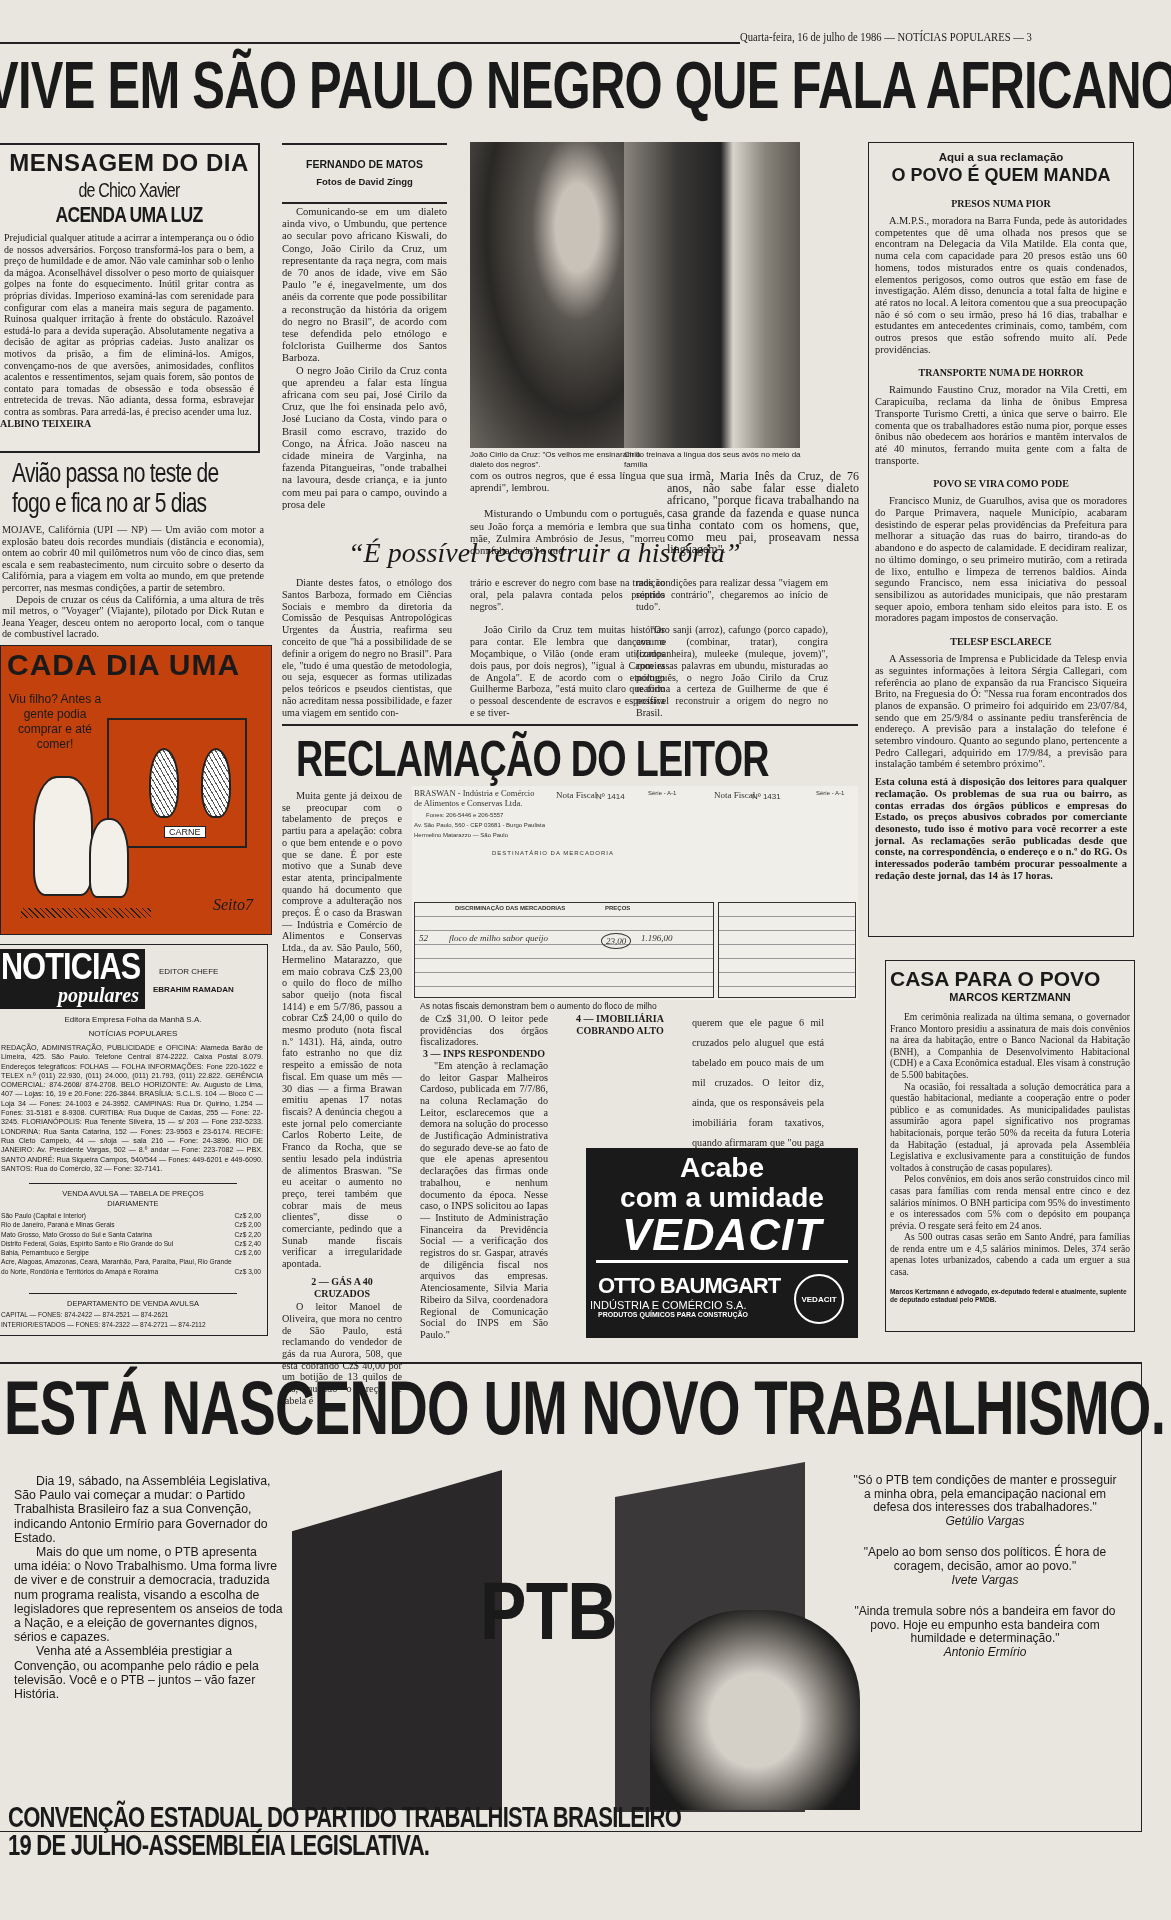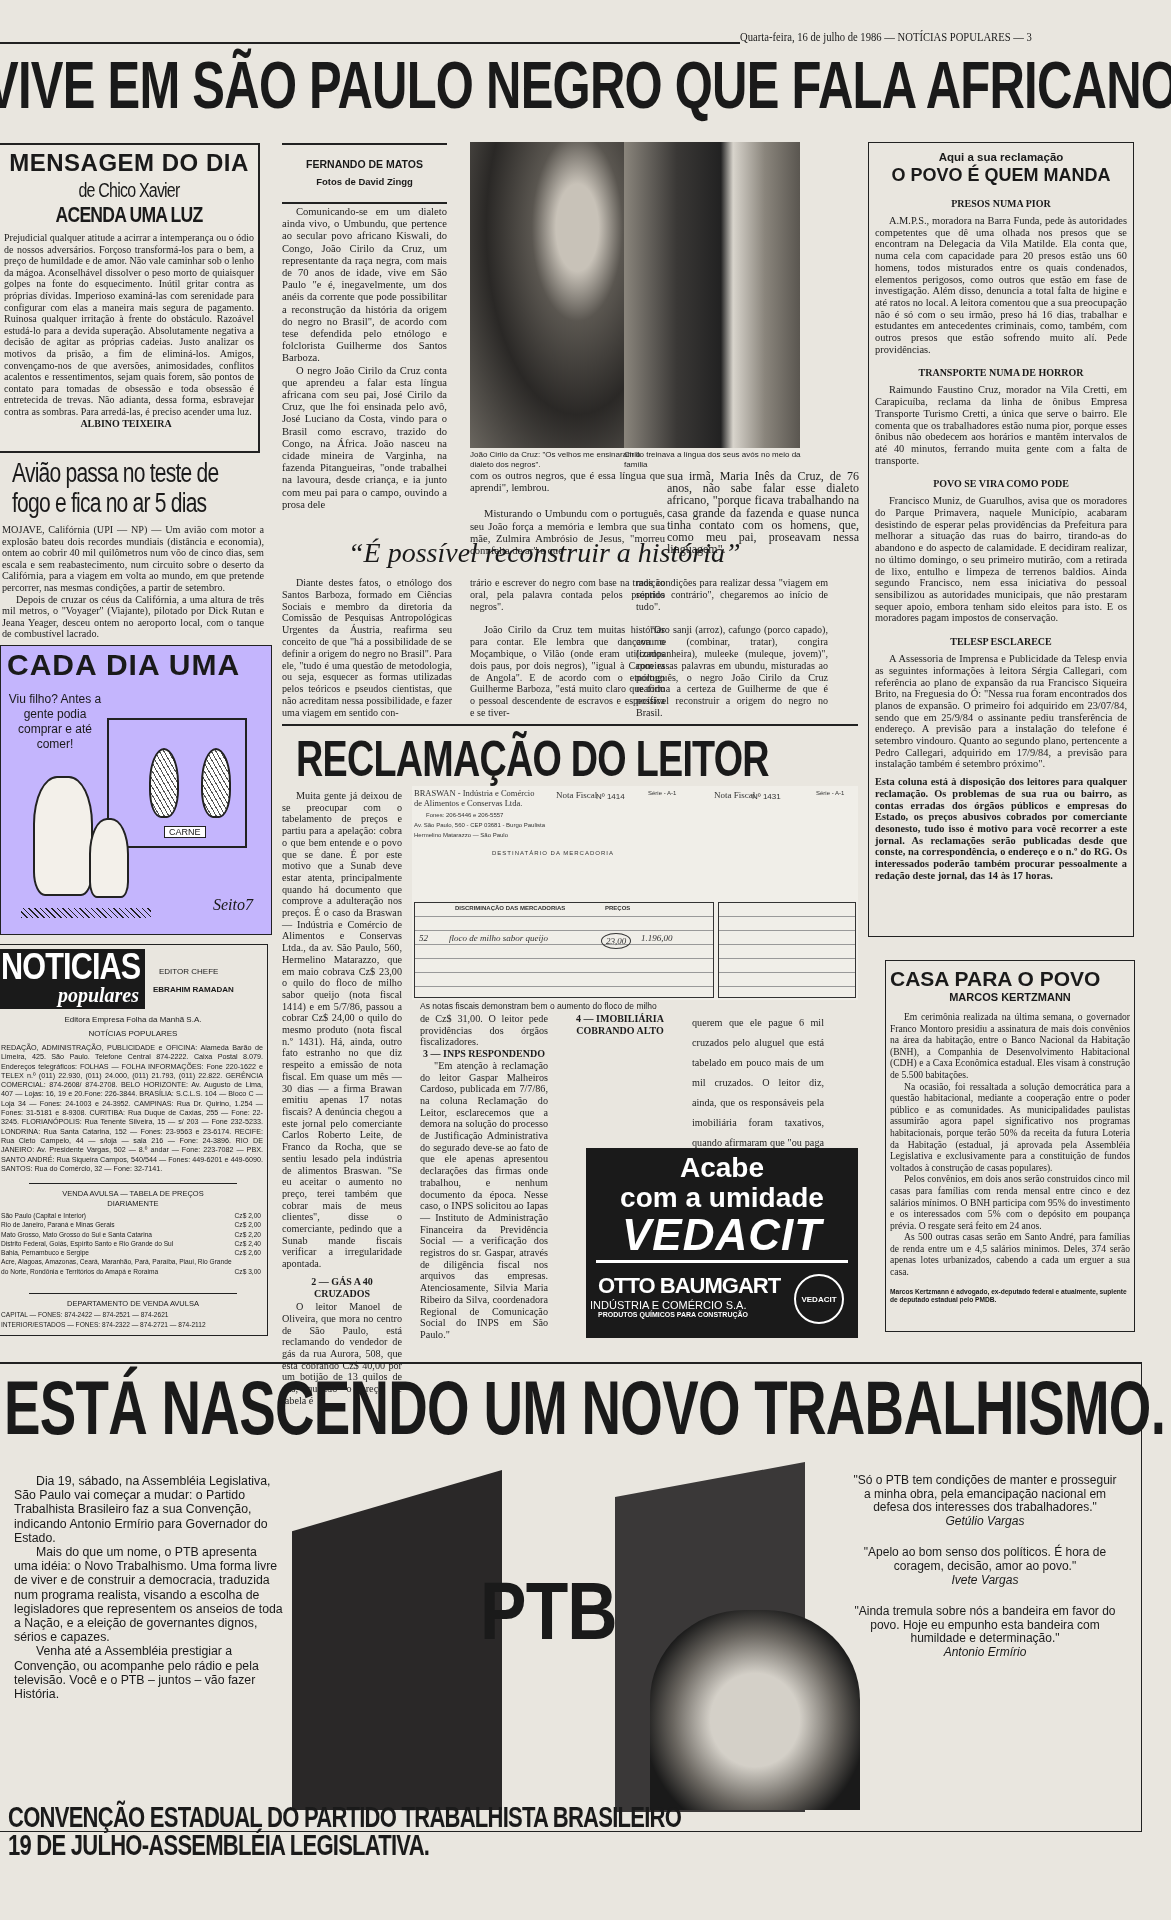--- a/index.html
+++ b/index.html
@@ -22,30 +22,30 @@
 
 <div class="abs rule" style="left:0;top:42px;width:740px;height:1.5px"></div>
 <div class="abs serif" style="left:740px;top:30px;font-size:12.5px;transform:scaleX(.85);transform-origin:left;white-space:nowrap">Quarta-feira, 16 de julho de 1986 — NOTÍCIAS POPULARES — 3</div>
 <div class="abs cond" style="left:-14px;top:52px;font-size:66px;line-height:66px;transform:scaleX(.742)">VIVE EM SÃO PAULO NEGRO QUE FALA AFRICANO</div>
 
 <div class="abs box" style="left:-2px;top:143px;width:262px;height:310px;background:#ebe8e1">
   <div class="sans center" style="font-weight:bold;font-size:24px;margin-top:4px;letter-spacing:.5px">MENSAGEM DO DIA</div>
   <div class="cond center" style="font-size:20px;font-weight:normal;transform:scaleX(.8);transform-origin:center;margin-top:2px">de Chico Xavier</div>
   <div class="cond center" style="font-size:22px;transform:scaleX(.8);transform-origin:center">ACENDA UMA LUZ</div>
   <div class="txt" style="padding:4px 4px 0 4px;font-size:10px;line-height:11.6px">Prejudicial qualquer atitude a acirrar a intemperança ou o ódio de nossos adversários. Forçoso transformá-los para o bem, a preço de humildade e de amor. Não vale caminhar sob o lenho da mágoa. Aconselhável dissolver o peso morto de quiaisquer golpes na fonte do esquecimento. Inútil gritar contra as próprias dívidas. Imperioso examiná-las com serenidade para configurar com elas a maneira mais segura de pagamento. Ruinosa qualquer irritação à frente do obstáculo. Razoável estudá-lo para a devida superação. Absolutamente negativa a decisão de agitar as próprias cadeias. Justo analizar os motivos da prisão, a fim de eliminá-los. Amigos, convençamo-nos de que aversões, animosidades, conflitos acalentos e ressentimentos, sejam quais forem, são pontos de contato para tomadas de obsessão e toda obsessão é entretecida de trevas. Não adianta, dessa forma, esbravejar contra as sombras. Para arredá-las, é preciso acender uma luz.</div>
-  <div class="serif" style="text-align:center;font-weight:bold;font-size:10px;padding-right:6px">ALBINO TEIXEIRA</div>
+  <div class="serif" style="text-align:left;font-weight:bold;font-size:10px;padding-right:6px">ALBINO TEIXEIRA</div>
 </div>
 
 <div class="abs cond" style="left:12px;top:458px;width:280px;white-space:normal;font-size:27px;line-height:30px;font-weight:normal;transform:scaleX(.78)">Avião passa no teste de fogo e fica no ar 5 dias</div>
 <div class="abs txt" style="left:2px;top:524px;width:262px">
   <p style="text-indent:0">MOJAVE, Califórnia (UPI — NP) — Um avião com motor a explosão bateu dois recordes mundiais (distância e economia), ontem ao cobrir 40 mil quilômetros num vôo de cinco dias, sem escala e sem reabastecimento, num circuito sobre o deserto da Califórnia, para a viagem em volta ao mundo, em que pretende percorrer, nas mesmas condições, a partir de setembro.</p>
   <p>Depois de cruzar os céus da Califórnia, a uma altura de três mil metros, o "Voyager" (Viajante), pilotado por Dick Rutan e Jeana Yeager, desceu ontem no aeroporto local, com o tanque de combustível lacrado.</p>
 </div>
 
-<div class="abs" style="left:0;top:645px;width:272px;height:290px;border:1.5px solid #222;background:#c4b5fd">
+<div class="abs" style="left:0;top:645px;width:272px;height:290px;border:1.5px solid #222;background:#c2410c">
   <div class="sans" style="font-size:30px;font-weight:bold;margin:2px 0 0 6px;letter-spacing:1px">CADA DIA UMA</div>
   <div class="sans" style="position:absolute;left:4px;top:46px;width:100px;font-size:12px;line-height:15px;text-align:center">Viu filho? Antes a gente podia comprar e até comer!</div>
   <div style="position:absolute;left:106px;top:72px;width:140px;height:130px;border:2px solid #222">
     <div style="position:absolute;left:40px;top:28px;width:30px;height:70px;border:2px solid #222;border-radius:50% 50% 40% 40%;background:repeating-linear-gradient(60deg,#fff 0 3px,#555 3px 4px)"></div>
     <div style="position:absolute;left:92px;top:28px;width:30px;height:70px;border:2px solid #222;border-radius:50% 50% 40% 40%;background:repeating-linear-gradient(60deg,#fff 0 3px,#555 3px 4px)"></div>
     <div class="sans" style="position:absolute;left:55px;top:106px;border:1.5px solid #222;font-size:9px;padding:0 4px;background:#fff">CARNE</div>
   </div>
   <div style="position:absolute;left:32px;top:130px;width:60px;height:120px;border:2px solid #222;border-radius:40% 40% 20% 20%;background:#f3f0ea"></div>
   <div style="position:absolute;left:88px;top:172px;width:40px;height:80px;border:2px solid #222;border-radius:45% 45% 20% 20%;background:#f3f0ea"></div>
   <div style="position:absolute;left:20px;top:262px;width:130px;height:10px;background:repeating-linear-gradient(45deg,#222 0 1px,transparent 1px 4px)"></div>

